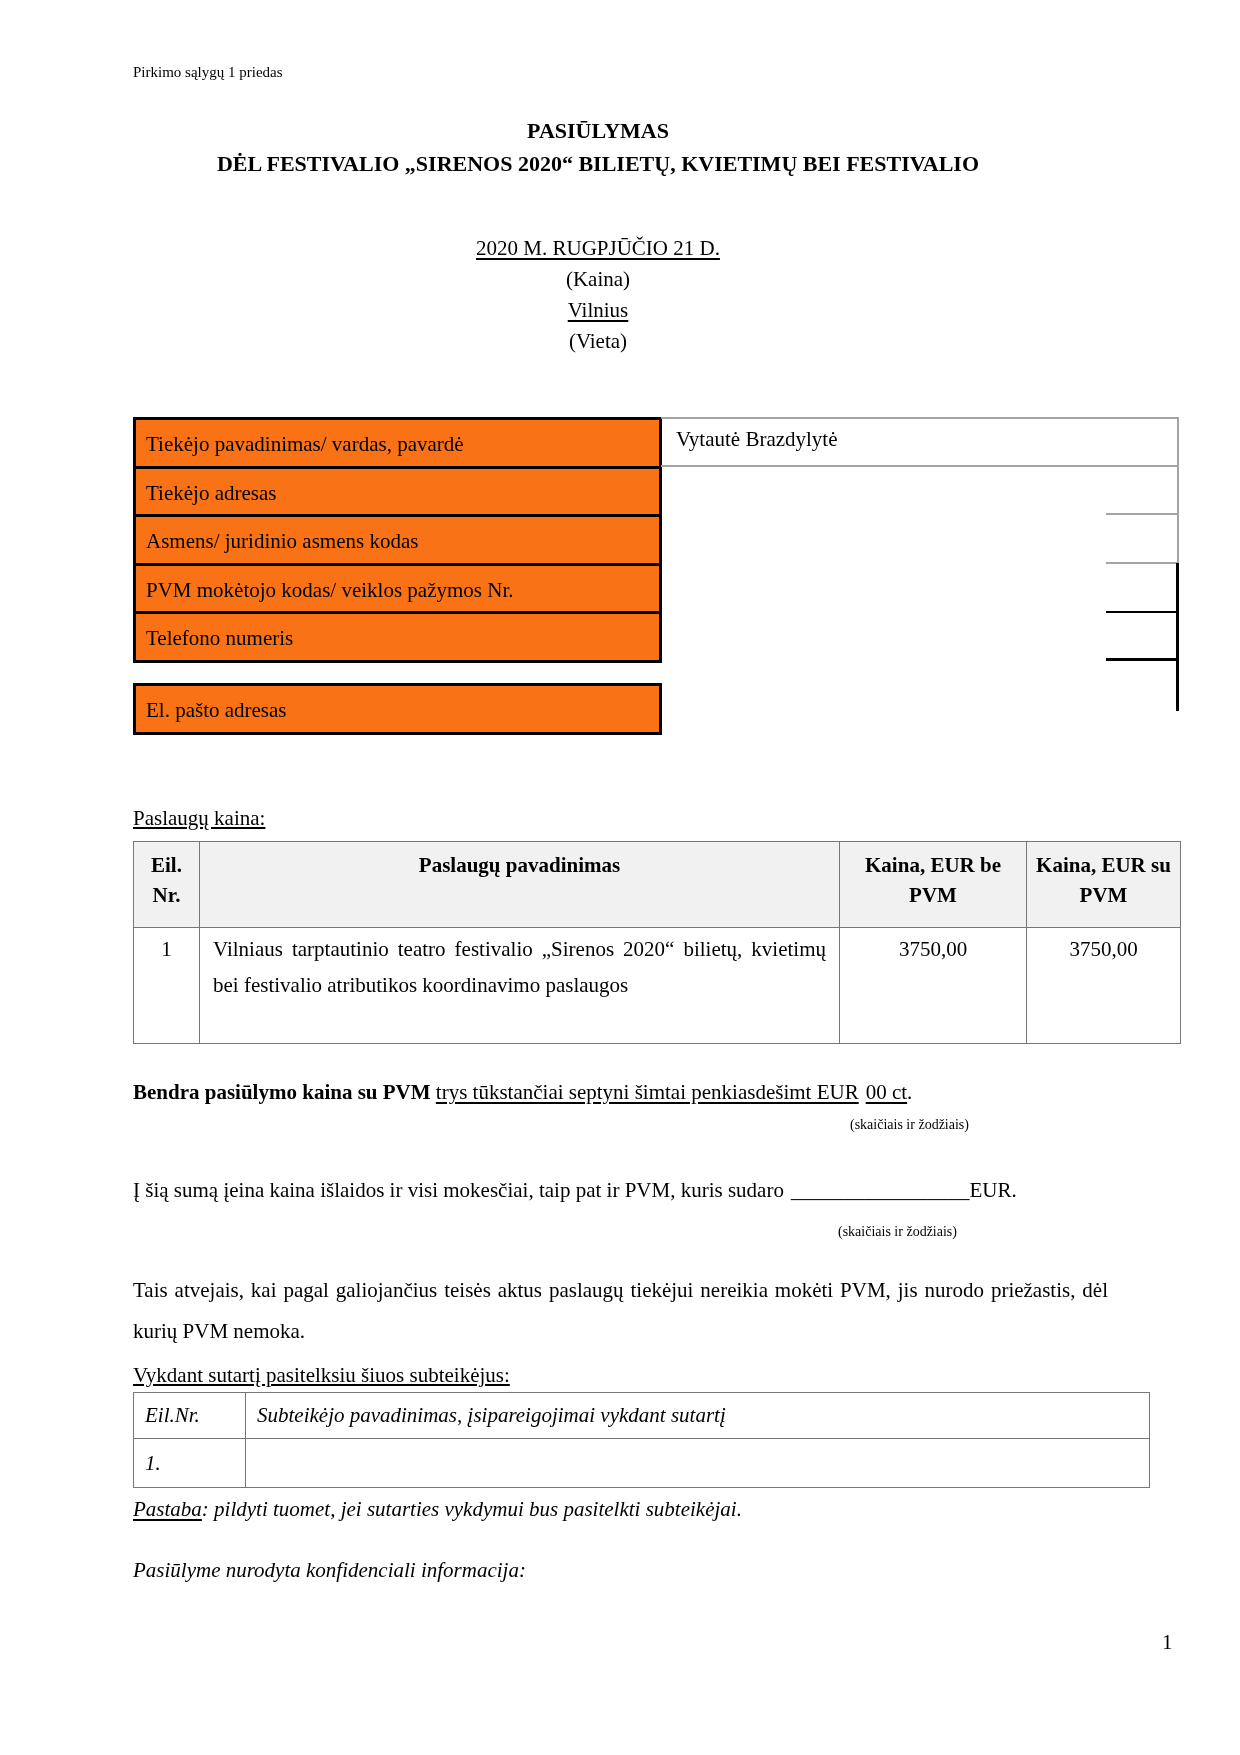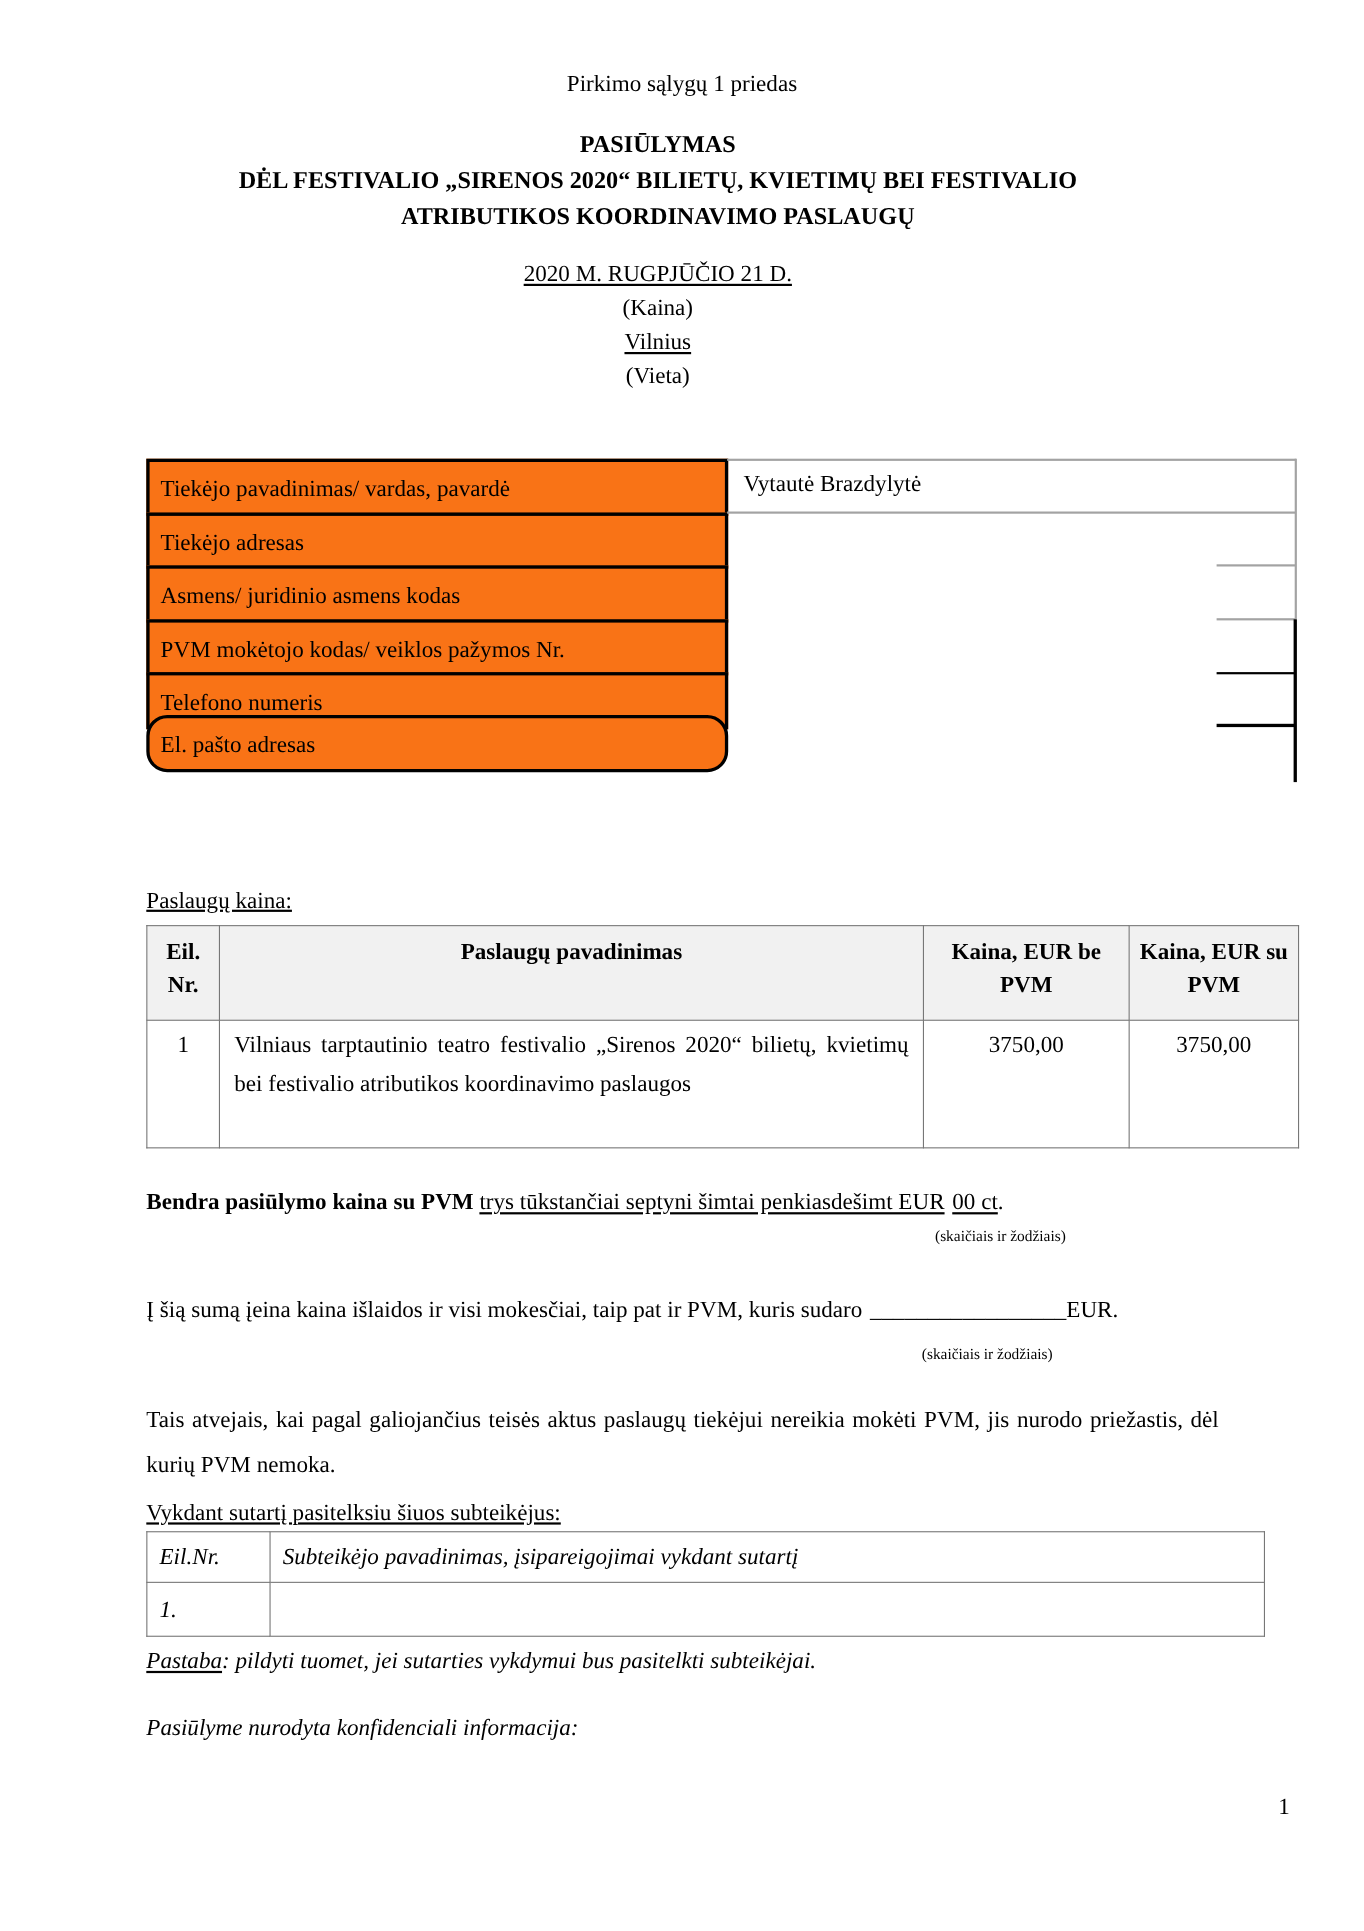--- a/index.html
+++ b/index.html
@@ -1,21 +1,21 @@
 <!DOCTYPE html>
 <html><head>
 <meta charset="utf-8">
 <style>
   html,body{margin:0;padding:0;background:#ffffff;}
   body{width:1240px;height:1755px;overflow:hidden;
        font-family:"Liberation Serif","DejaVu Serif",serif;color:#000;}
   .page{position:relative;width:1240px;height:1755px;background:#fff;}
 
   .abs{position:absolute;}
-  .header-note{left:133px;top:64px;width:974px;text-align:center;font-size:21px;}
+  .header-note{left:133px;top:64px;width:974px;text-align:left;font-size:15px;}
   .title-block{left:133px;top:114px;width:930px;text-align:center;
                font-size:22px;font-weight:bold;line-height:33px;}
   .center-line{left:133px;width:930px;text-align:center;font-size:21px;}
   .u{text-decoration:underline;text-underline-offset:3px;}
 
   
   .sup-cell{position:absolute;left:133px;width:529px;height:51.5px;box-sizing:border-box;
             background:#f97316;border:3px solid #000;padding:12px 0 0 10px;font-size:21px;}
   .sup-value{position:absolute;left:676px;top:427px;font-size:21px;}
   .bf{position:absolute;}
@@ -57,35 +57,34 @@
 </head>
 <body>
 
 <div class="page">
 
   <div class="abs header-note">Pirkimo sąlygų 1 priedas</div>
 
   <div class="abs title-block">
     <div>PASIŪLYMAS</div>
     <div>DĖL FESTIVALIO „SIRENOS 2020“ BILIETŲ, KVIETIMŲ BEI FESTIVALIO</div>
-    <div>ATRIBUTIKOS KOORDINAVIMO PASLAUGŲ</div>
   </div>
 
   <div class="abs center-line u" style="top:236px;">2020 M. RUGPJŪČIO 21 D.</div>
   <div class="abs center-line" style="top:267px;">(Kaina)</div>
   <div class="abs center-line u" style="top:298px;">Vilnius</div>
   <div class="abs center-line" style="top:329px;">(Vieta)</div>
 
   <div>
     <div class="sup-cell" style="top:417px;">Tiekėjo pavadinimas/ vardas, pavardė</div>
     <div class="sup-cell" style="top:465.5px;">Tiekėjo adresas</div>
     <div class="sup-cell" style="top:514px;">Asmens/ juridinio asmens kodas</div>
     <div class="sup-cell" style="top:562.5px;">PVM mokėtojo kodas/ veiklos pažymos Nr.</div>
     <div class="sup-cell" style="top:611px;">Telefono numeris</div>
-    <div class="sup-cell" style="top:650px;border-radius:19px;">El. pašto adresas</div>
+    <div class="sup-cell" style="top:683px;">El. pašto adresas</div>
 
     <div class="sup-value">Vytautė Brazdylytė</div>
 
     <div class="bf gray" style="left:661px;top:417px;width:517px;height:1.5px;"></div>
     <div class="bf gray" style="left:661px;top:465px;width:517px;height:1.5px;"></div>
     <div class="bf gray" style="left:1177px;top:417px;width:1.5px;height:146px;"></div>
     <div class="bf gray" style="left:1106px;top:513px;width:72px;height:1.5px;"></div>
     <div class="bf gray" style="left:1106px;top:562px;width:72px;height:1.5px;"></div>
     <div class="bf black" style="left:1106px;top:610.5px;width:72px;height:2.5px;"></div>
     <div class="bf black" style="left:1106px;top:658px;width:72px;height:2.5px;"></div>

